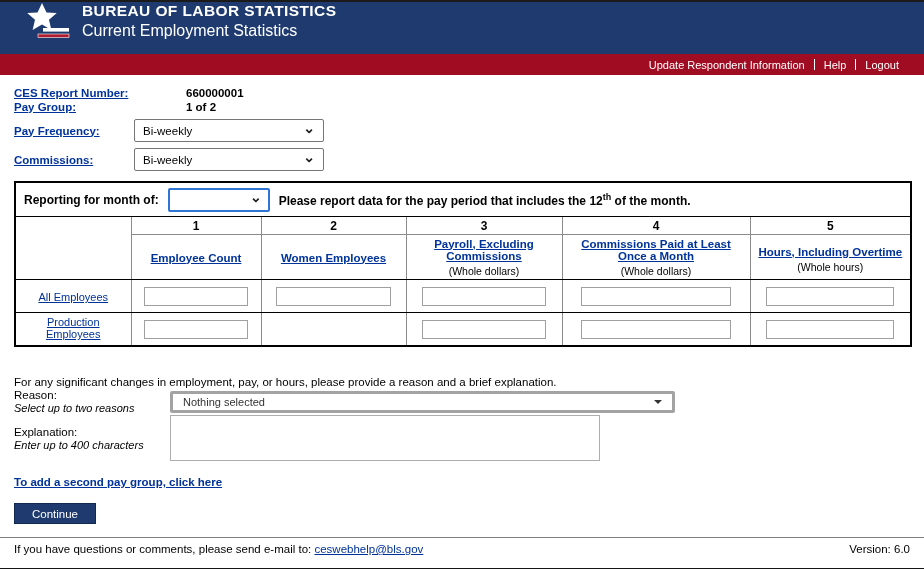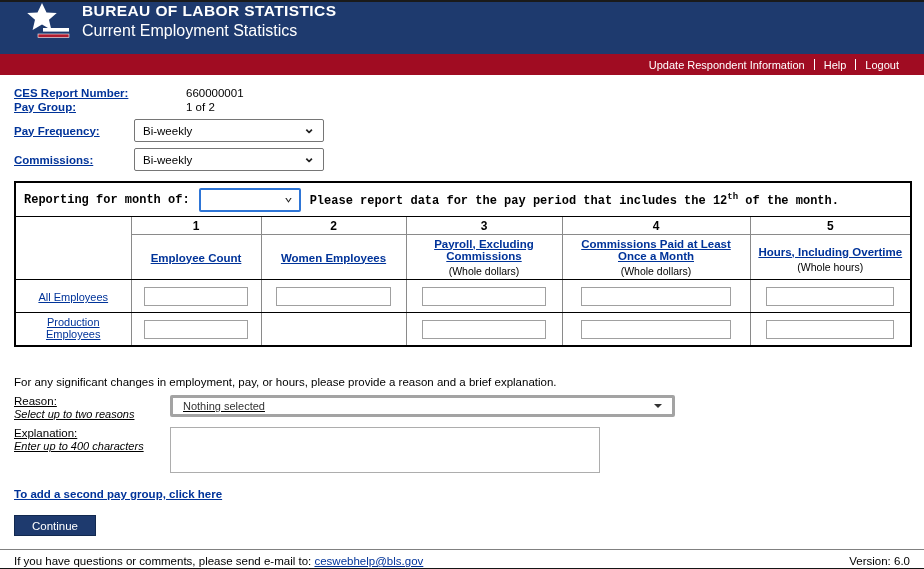--- a/index.html
+++ b/index.html
@@ -20,46 +20,46 @@
 
   
   .red-bar{background:var(--bar-red);height:21px;display:flex;align-items:center;justify-content:flex-end;padding-right:16px;}
   .nav-link{color:#fff;font-size:11px;text-decoration:none;margin:0 9px;cursor:pointer;}
   .sep{width:1px;height:11px;background:#fff;}
 
   
   .info{padding:12px 0 0 14px;}
   .info-row{display:flex;align-items:center;margin-bottom:2px;}
   .info-label{display:inline-block;width:120px;font-size:11.5px;font-weight:bold;color:var(--link-blue);text-decoration:underline;cursor:pointer;}
-  .info-value{font-size:11.5px;font-weight:normal;color:#000;margin-left:52px;}
+  .info-value{font-size:11.5px;font-weight:bold;color:#000;margin-left:52px;}
   .select-row{margin-top:6px;}
   .select-box{width:172px;height:21px;background:#fff;border:1px solid #767676;border-radius:2px;display:flex;align-items:center;justify-content:space-between;padding:0 8px;font-size:11.5px;color:#000;cursor:pointer;}
   .chev{font-size:14px;line-height:8px;color:#222;font-weight:bold;transform:translateY(-3px);}
 
   
   .report-table{border-collapse:collapse;margin:10px 14px 0;table-layout:fixed;width:896px;border:2px solid #000;}
   .report-table td{border:1px solid #8a8a8a;padding:0;vertical-align:middle;}
-  .month-row td{border-bottom:1px solid #000;height:33px;font-family:Liberation Mono, monospace;}
+  .month-row td{border-bottom:1px solid #000;height:33px;}
   .month-flex{display:flex;align-items:center;padding-left:8px;gap:9px;}
   .month-label{font-size:12px;font-weight:bold;white-space:nowrap;}
   .month-select{width:86px;height:20px;border:2px solid var(--focus-blue);border-radius:2px;background:#fff;display:flex;align-items:center;justify-content:space-between;padding:0 6px;cursor:pointer;flex:0 0 auto;}
   .month-instruction{font-size:12px;font-weight:bold;}
   .month-instruction sup{font-size:9px;font-weight:bold;}
   .num-row td{height:17px;text-align:center;font-size:12px;font-weight:bold;}
   .corner{border-bottom:1px solid #000 !important;}
   .head-row td{height:44px;text-align:center;border-bottom:1px solid #000;}
   .col-link{font-size:11.5px;font-weight:bold;color:var(--link-blue);text-decoration:underline;cursor:pointer;display:inline-block;padding:0 6px;}
   .sub{font-size:10.5px;color:#000;margin-top:1px;}
   .data-row td{height:32px;text-align:center;border-bottom:1px solid #000;}
   .row-label a{font-size:11px;color:var(--link-blue);text-decoration:underline;cursor:pointer;display:inline-block;padding:0 6px;}
   .cell-input{width:80%;height:19px;border:1px solid #a0a0a0;box-sizing:border-box;}
 
   
   .change-note{font-size:11.5px;margin:29px 0 0 14px;color:#000;}
-  .form-row{display:flex;margin:7px 0 0 14px;align-items:flex-start;text-decoration:underline;}
+  .form-row{display:flex;margin:1px 0 0 14px;align-items:center;}
   .form-label{width:156px;font-size:11.5px;color:#000;flex:0 0 auto;}
   .form-label .hint{font-style:italic;font-size:11px;margin-top:1px;}
   .reason-select{width:505px;height:22px;border:3px solid #a3a3a3;border-radius:2px;background:#fff;display:flex;align-items:center;justify-content:space-between;padding:0 10px;font-size:11px;color:#333;cursor:pointer;box-sizing:border-box;}
   .caret{width:0;height:0;border-left:4px solid transparent;border-right:4px solid transparent;border-top:4px solid #333;}
   .explanation-input{width:430px;height:46px;border:1px solid #adadad;resize:none;font-family:"Liberation Sans",sans-serif;font-size:11.5px;box-sizing:border-box;}
 
   .add-group-link{display:inline-block;margin:15px 0 0 14px;font-size:11.5px;font-weight:bold;color:var(--link-blue);text-decoration:underline;cursor:pointer;}
   .continue-btn{display:block;margin:13px 0 0 14px;width:82px;height:21px;background:var(--header-navy);color:#fff;font-size:11.5px;border:1px solid #12294f;font-family:"Liberation Sans",sans-serif;cursor:pointer;}
 
   

